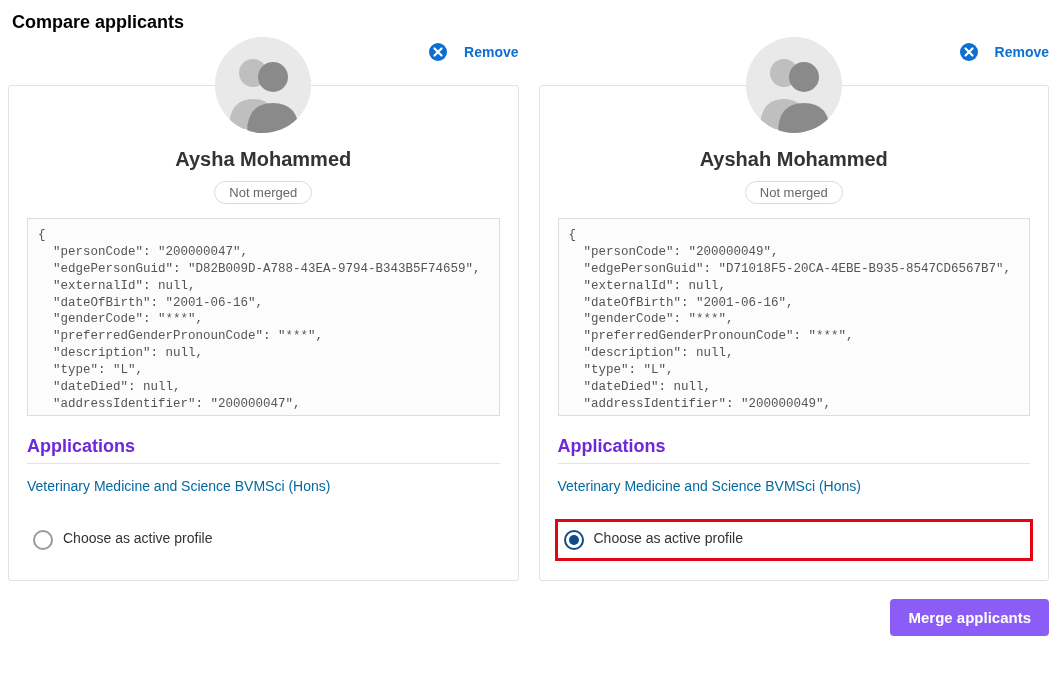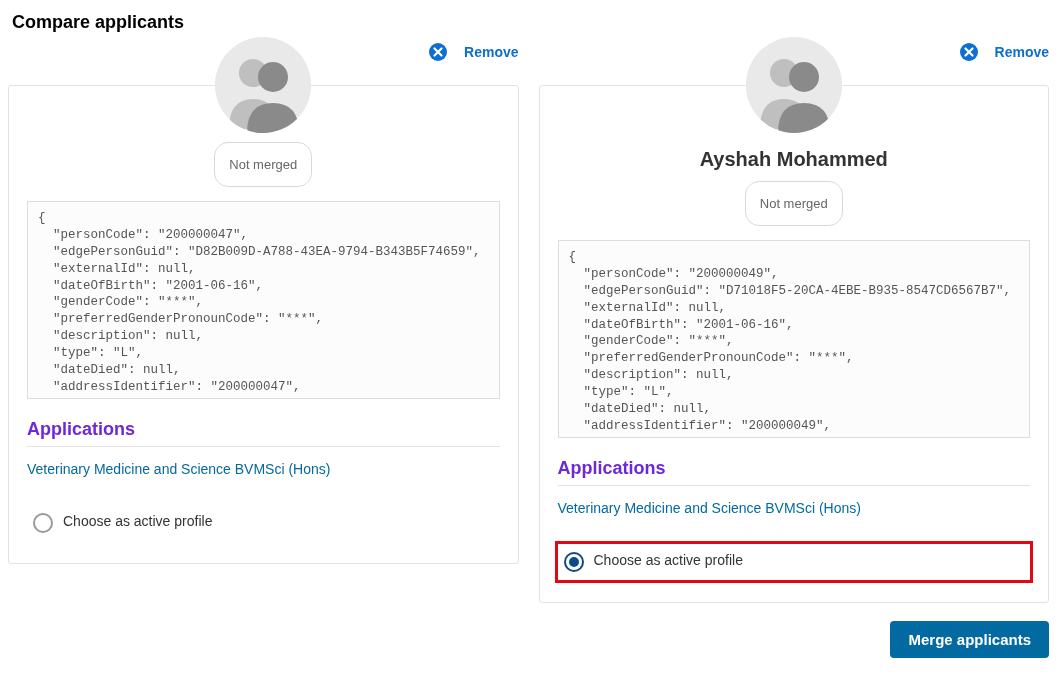--- a/index.html
+++ b/index.html
@@ -69,21 +69,21 @@
     font-size: 20px;
     font-weight: 600;
     color: #333;
     margin: 6px 0 10px 0;
   }
   .merge-status-wrap { text-align: center; }
   .merge-status {
     display: inline-block;
     border: 1px solid #d9d9d9;
     border-radius: 14px;
-    padding: 14px 14px;
+    padding: 3px 14px;
     font-size: 13px;
     color: #676767;
   }
   .json-box {
     border: 1px solid #ddd;
     background: #fcfcfc;
     margin-top: 14px;
     height: 198px;
     overflow-y: scroll;
     padding: 8px 10px;
@@ -134,21 +134,21 @@
     background: #0d4a8a;
     display:none;
   }
   .radio.checked .dot { display:block; }
   .footer {
     display:flex;
     justify-content:flex-end;
     margin-top: 18px;
   }
   .merge-btn {
-    background: #0369a1;
+    background: #8b5cf6;
     color: #fff;
     border: none;
     border-radius: 4px;
     padding: 10px 18px;
     font-size: 15px;
     font-weight: 600;
     cursor: pointer;
   }
   
   .json-box::-webkit-scrollbar { width: 14px; }
@@ -181,20 +181,21 @@
               <path d="M14 92 Q14 62 38 62 Q62 62 62 92 Z"></path>
             </g>
           <g fill="#8a8a8a">
               <circle cx="58" cy="40" r="15"></circle>
               <path d="M32 96 Q32 66 58 66 Q84 66 84 96 Z"></path>
             </g>
         </svg>
       </div>
     </div>
     <div class="card">
+      <div class="applicant-name">Aysha Mohammed</div>
       <div class="merge-status-wrap">
         <span class="merge-status">Not merged</span>
       </div>
       <div class="json-box">{
   "personCode": "200000047",
   "edgePersonGuid": "D82B009D-A788-43EA-9794-B343B5F74659",
   "externalId": null,
   "dateOfBirth": "2001-06-16",
   "genderCode": "***",
   "preferredGenderPronounCode": "***",

